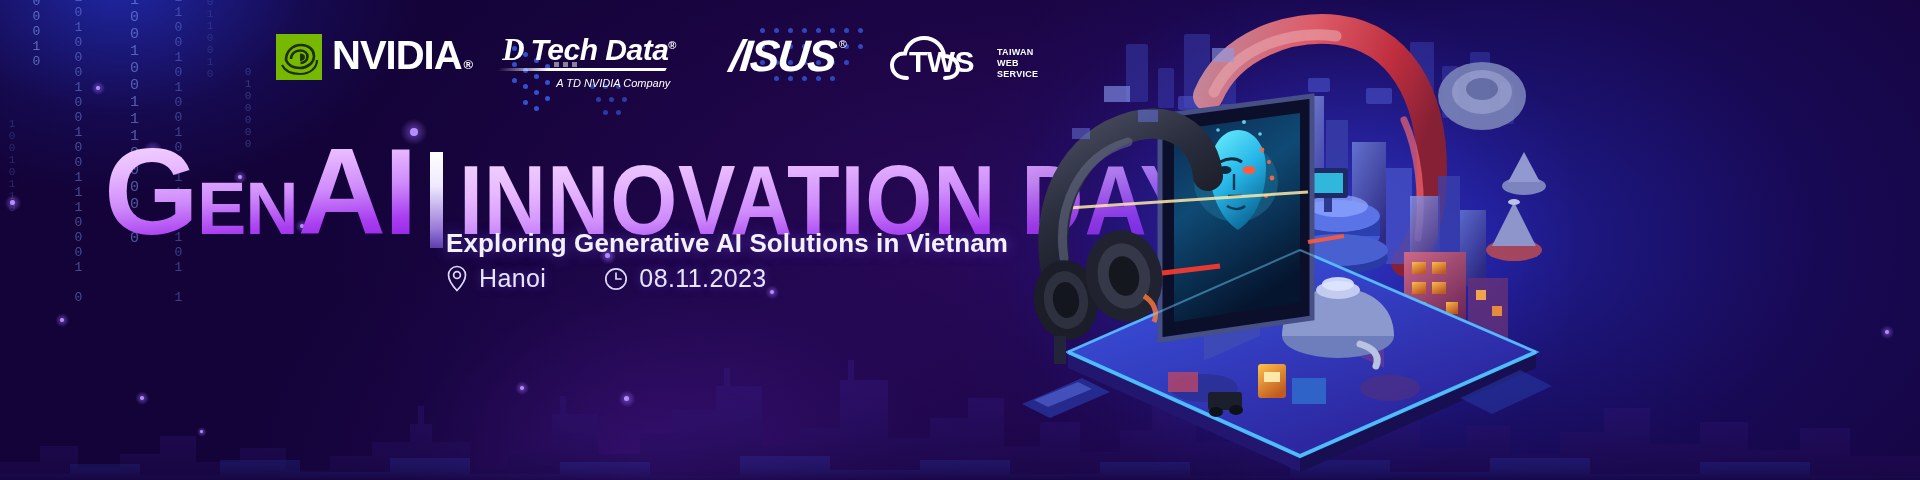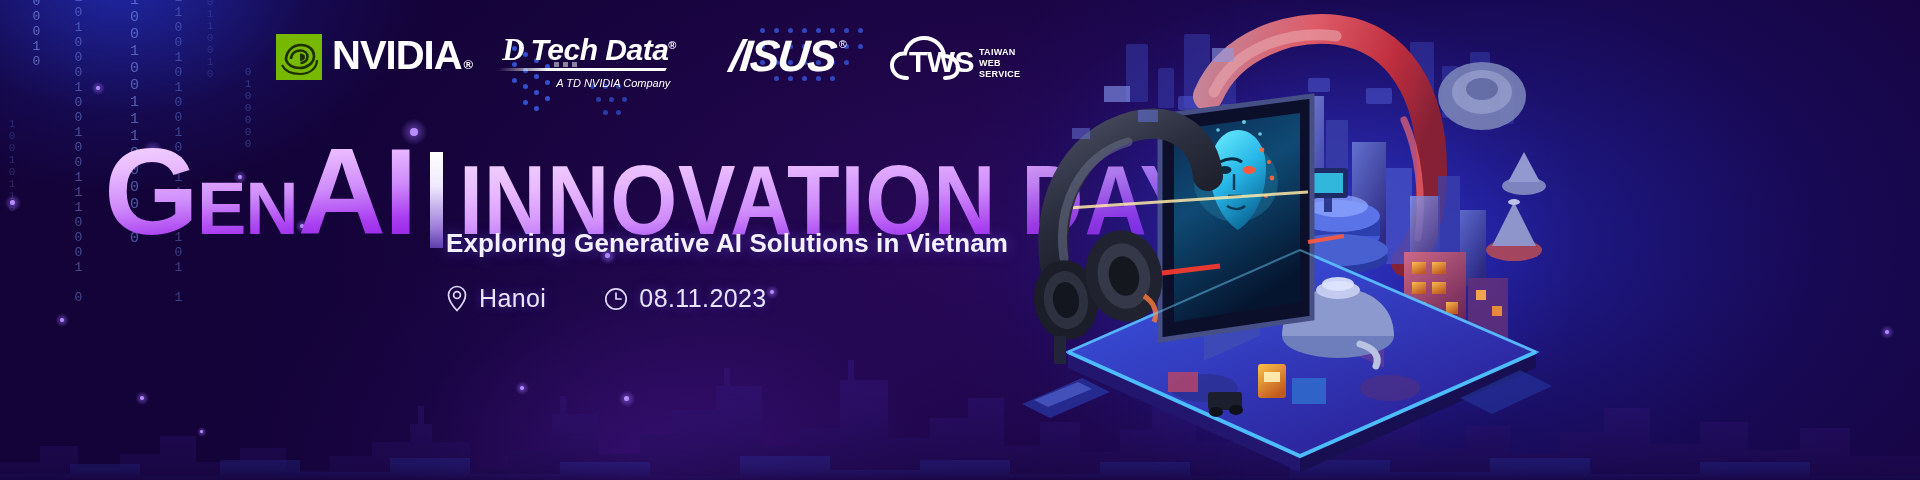--- a/index.html
+++ b/index.html
@@ -91,21 +91,21 @@
   
   .asus { margin-left:54px; position:relative; align-items:flex-start; }
   .asus-word {
     color:#fff; font-size:44px; font-weight:bold; font-style:italic;
     letter-spacing:-2px; line-height:1;
     font-stretch:condensed; transform:skewX(-6deg);
   }
   .asus-r { color:#fff; font-size:11px; margin-left:4px; margin-top:4px; }
 
   
-  .tws { margin-left:42px; align-items:center; gap:6px; }
+  .tws { margin-left:42px; align-items:center; gap:24px; }
   .tws-cloudwrap { position:relative; width:84px; height:50px; }
   .tws-word {
     position:absolute; left:20px; top:13px;
     color:#fff; font-size:30px; font-weight:bold; line-height:1;
     letter-spacing:-.5px;
   }
   .tws-sub {
     color:#fff; font-size:9px; font-weight:bold; line-height:1.25;
     letter-spacing:.3px; margin-top:9px;
   }
@@ -142,21 +142,21 @@
 
   
   #subtitle {
     position:absolute; left:446px; top:228px;
     color:#f4f1ff; font-size:26px; font-weight:bold;
     letter-spacing:.1px; white-space:nowrap;
     text-shadow:0 0 14px rgba(120,90,255,.55);
   }
   #meta {
     position:absolute; left:446px; top:264px;
-    display:flex; align-items:center; gap:58px;margin-top:20px;
+    display:flex; align-items:center; gap:58px;
   }
   .meta-item { display:flex; align-items:center; gap:11px; }
   .meta-text {
     color:#e8e4fb; font-size:25px; letter-spacing:.4px; white-space:nowrap;
     text-shadow:0 0 10px rgba(110,80,240,.5);
   }
 
   
   #art { position:absolute; left:1008px; top:0; width:560px; height:480px; }
   #art svg { position:absolute; left:0; top:0; }

